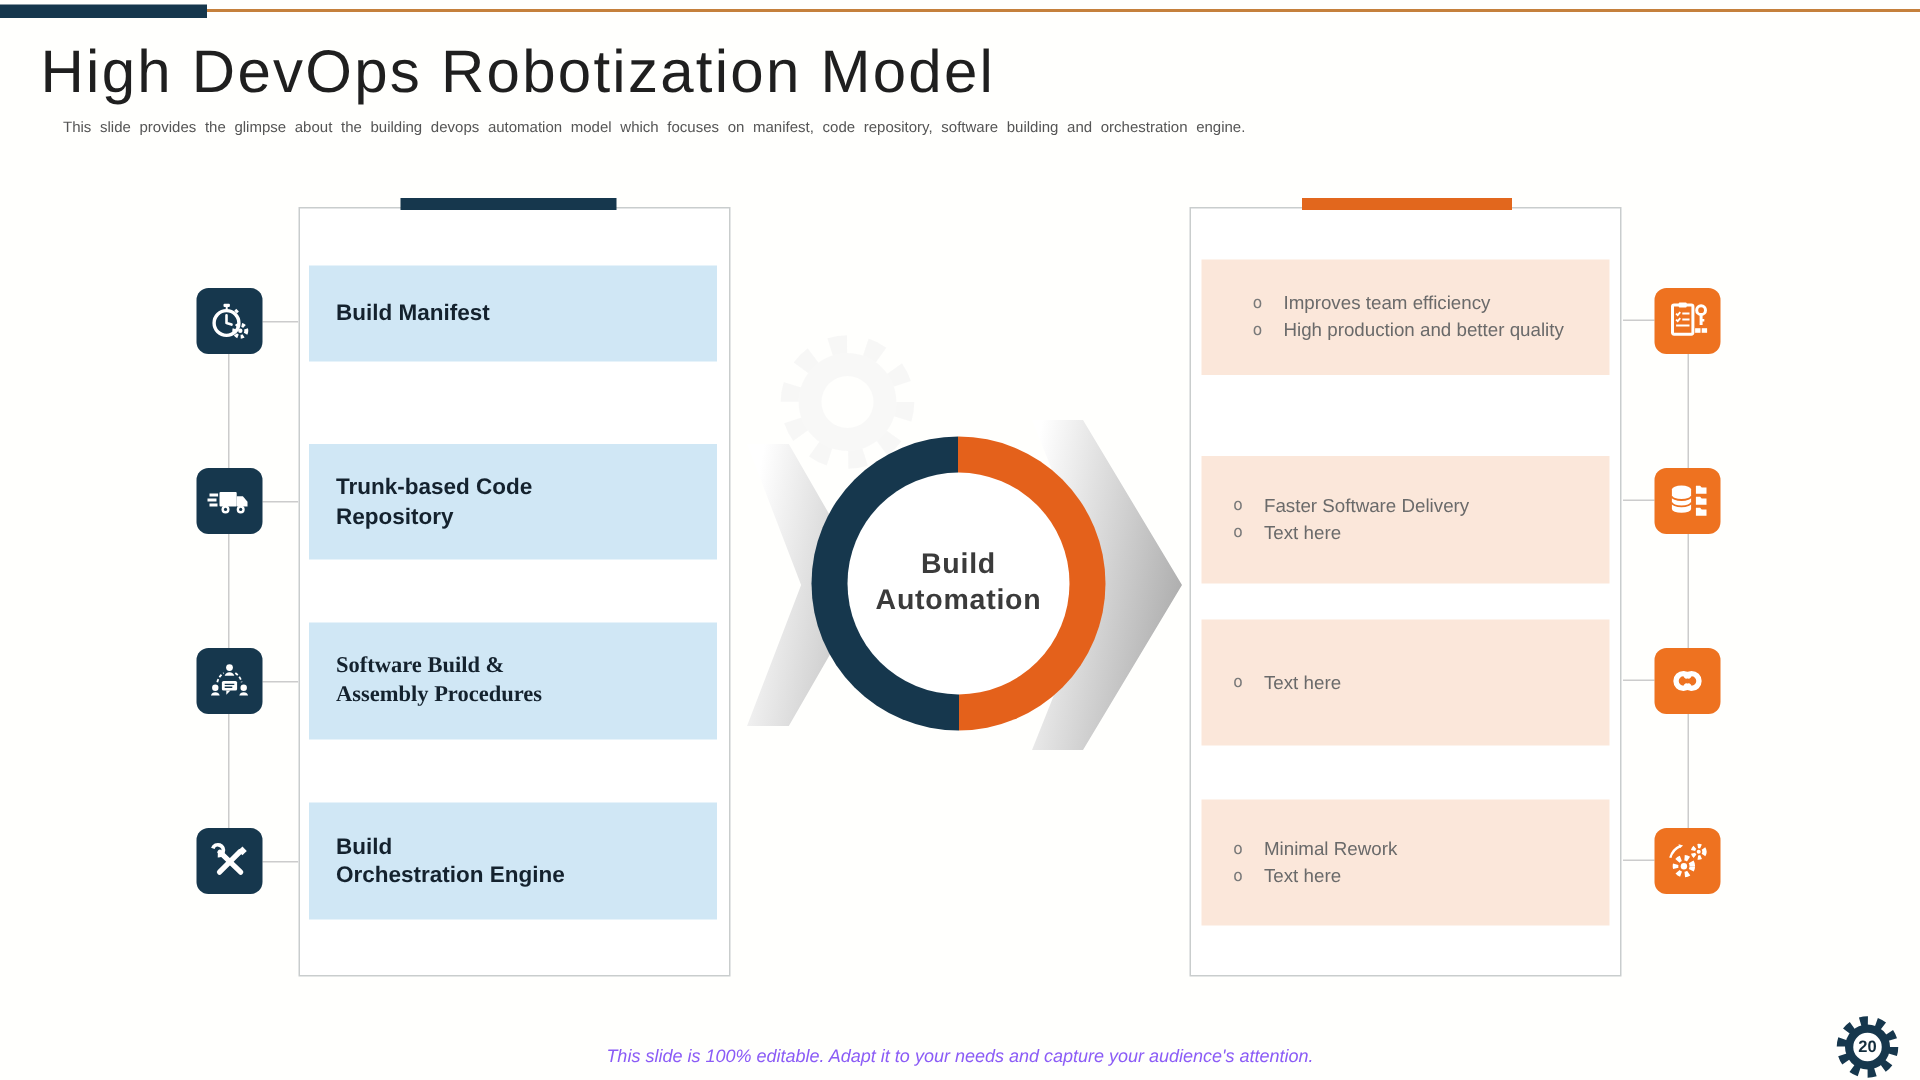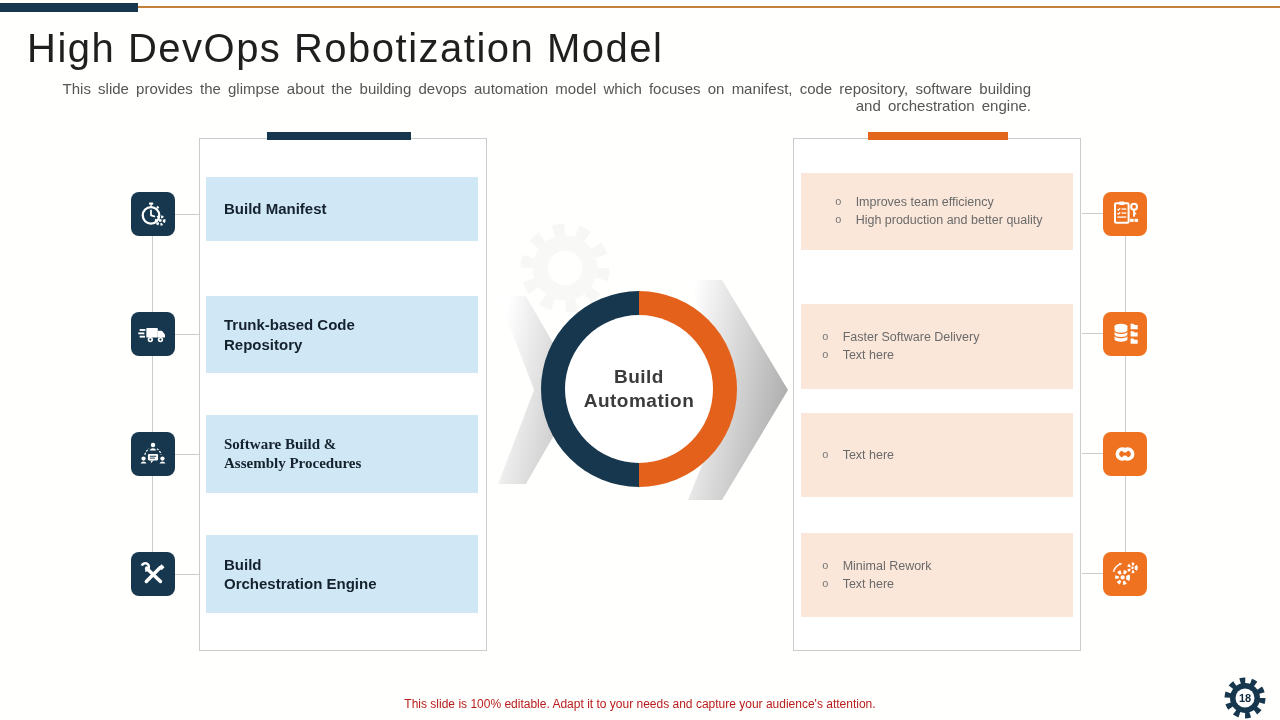--- a/index.html
+++ b/index.html
@@ -8,22 +8,22 @@
     position:relative; width:1280px; height:720px; overflow:hidden;
     background:#fffffd; font-family:"Liberation Sans", sans-serif;
   }
   
   .top-navy { position:absolute; left:0; top:3px; width:138px; height:9px; background:#16374d; }
   .top-line { position:absolute; left:138px; top:6px; width:1142px; height:2px; background:#c5803c; }
 
   
   .title { position:absolute; left:27px; top:26px; font-size:40px; font-weight:400;
            letter-spacing:1.5px; color:#1f1f1f; }
-  .subtitle { position:absolute; left:31px; top:80px; width:1000px; font-size:15px;
-              color:#555; word-spacing:3px;text-align:right; }
+  .subtitle { position:absolute; left:42px; top:80px; width:1000px; font-size:10px;
+              color:#555; word-spacing:3px; }
 
   
   .wm { position:absolute; opacity:.5; z-index:0; }
 
   
   .panel { position:absolute; top:138px; width:288px; height:513px; background:#fff;
            border:1px solid #c9cdcd; z-index:2; }
   .panel-left  { left:199px; }
   .panel-right { left:793px; }
   .accent { position:absolute; top:132px; height:8px; z-index:3; }
@@ -77,21 +77,21 @@
   .donut { position:absolute; left:541px; top:291px; width:196px; height:196px;
            border-radius:50%; z-index:3;
            background:conic-gradient(from 0deg, #e4611b 0deg 180deg, #16374d 180deg 360deg); }
   .donut-hole { position:absolute; inset:24px; border-radius:50%; background:#fff;
                 display:flex; align-items:center; justify-content:center; text-align:center; }
   .donut-hole span { font-size:19px; font-weight:bold; color:#3b3b3b; line-height:1.25;
                      white-space:pre-line; letter-spacing:.5px; }
 
   
   .footer { position:absolute; left:0; top:697px; width:1280px; text-align:center;
-            font-size:12px; color:#b91c1c; }
+            font-size:12px; color:#8b5cf6;font-style:italic; }
 
   
   .pagegear { position:absolute; left:1222px; top:675px; width:46px; height:46px; z-index:4; }
   .pagegear .num { position:absolute; left:0; top:0; width:46px; height:46px;
                    display:flex; align-items:center; justify-content:center;
                    font-size:11px; font-weight:bold; color:#132c3d; }
 </style>
 </head>
 <body>
 
@@ -273,14 +273,14 @@
 </div>
 
 <p class="footer">This slide is 100% editable. Adapt it to your needs and capture your audience's attention.</p>
 
 <div class="pagegear">
   <svg width="46" height="46" viewBox="0 0 46 46">
     <circle cx="23" cy="23" r="17" fill="none" stroke="#16374d" stroke-width="7" stroke-dasharray="5.1 5.58"></circle>
     <circle cx="23" cy="23" r="15" fill="#16374d"></circle>
     <circle cx="23" cy="23" r="9.5" fill="#fff"></circle>
   </svg>
-  <span class="num">18</span>
+  <span class="num">20</span>
 </div>
 
 </body></html>

